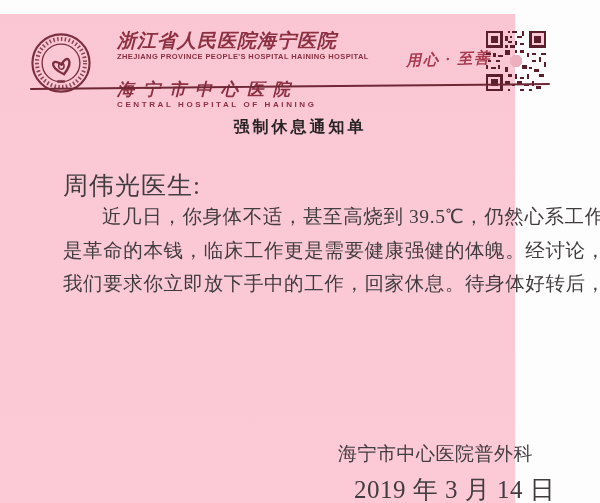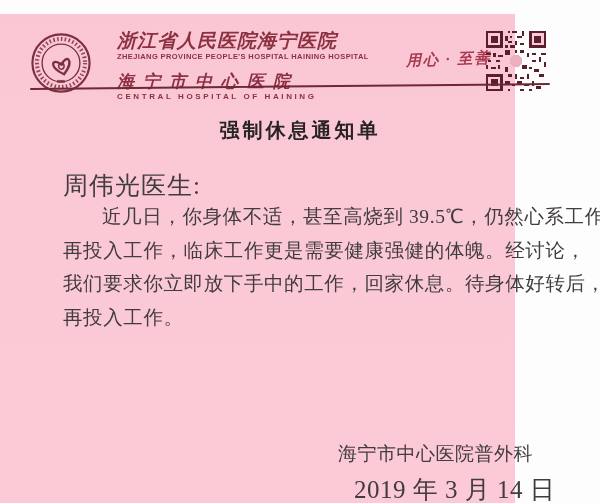--- a/index.html
+++ b/index.html
@@ -20,42 +20,42 @@
   .name-cn1{
     font-size:19px;font-weight:bold;font-style:italic;letter-spacing:1px;
     white-space:nowrap;line-height:22px;
   }
   .name-en1{
     font-size:7.5px;font-weight:bold;letter-spacing:0.4px;line-height:9px;
     font-family:"Liberation Sans", sans-serif;white-space:nowrap;
   }
   .name-cn2{
     font-size:17px;font-weight:bold;font-style:italic;letter-spacing:9px;
-    white-space:nowrap;line-height:21px;margin-top:10px;
+    white-space:nowrap;line-height:21px;margin-top:18px;
   }
   .name-en2{
     font-size:8px;font-weight:bold;letter-spacing:2.6px;line-height:9px;
     font-family:"Liberation Sans", sans-serif;white-space:nowrap;
   }
   .motto{
     position:absolute;left:406px;top:36px;
     font-size:15px;font-weight:bold;font-style:italic;letter-spacing:2px;
     color:#a8394e;transform:rotate(-2deg);white-space:nowrap;
   }
   .qr{position:absolute;left:486px;top:17px;width:60px;height:60px;}
   .rule{
     position:absolute;left:30px;top:74px;width:520px;height:2px;
     background:#6e2836;transform:rotate(-0.55deg);transform-origin:left center;
     border-radius:1px;
   }
   
   .title{
     position:absolute;left:0;top:103px;width:600px;text-align:center;
     font-family:"Liberation Sans", sans-serif;
-    font-size:20px;font-weight:bold;letter-spacing:3px;color:#272325;
+    font-size:16px;font-weight:bold;letter-spacing:3px;color:#272325;
     white-space:nowrap;
   }
   .salutation{
     position:absolute;left:63px;top:155px;
     font-size:25px;color:#413c3f;letter-spacing:1px;white-space:nowrap;
   }
   .body-lines{position:absolute;left:63px;top:186px;width:500px;color:#413c3f;}
   .body-lines .line{
     font-size:19.5px;line-height:33.6px;letter-spacing:0.6px;white-space:nowrap;
   }
@@ -166,23 +166,22 @@
 
     <div class="rule"></div>
   </div>
 
   <div class="title">强制休息通知单</div>
 
   <div class="salutation">周伟光医生:</div>
 
   <div class="body-lines">
     <div class="line">近几日，你身体不适，甚至高烧到 39.5℃，仍然心系工作，</div>
-    <div class="line">再投入工作，临床工作更是需要健康强健的体魄。经讨论，</div>
+    <div class="line">是革命的本钱，临床工作更是需要健康强健的体魄。经讨论，</div>
     <div class="line">我们要求你立即放下手中的工作，回家休息。待身体好转后，</div>
-    <div class="line">再投入工作。</div>
   </div>
 
 
   <div class="signature">海宁市中心医院普外科</div>
 
   <div class="sign-date">2019 年 3 月 14 日</div>
 
 </div>
 
 </body></html>

